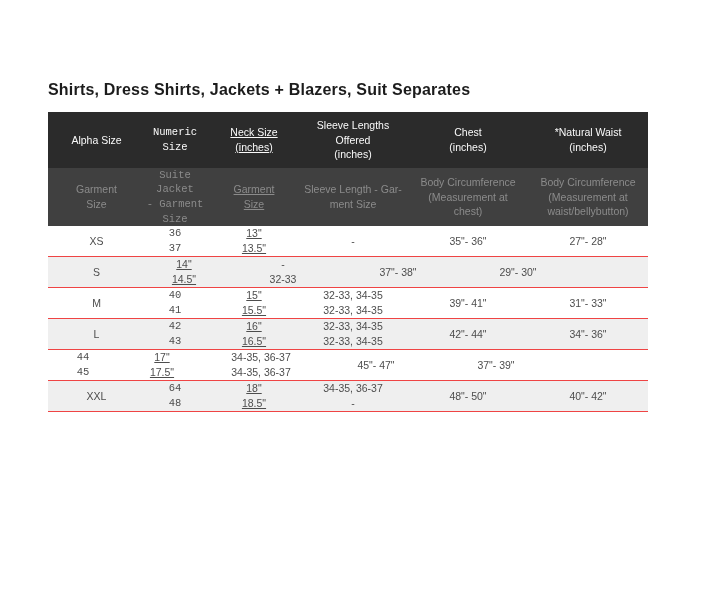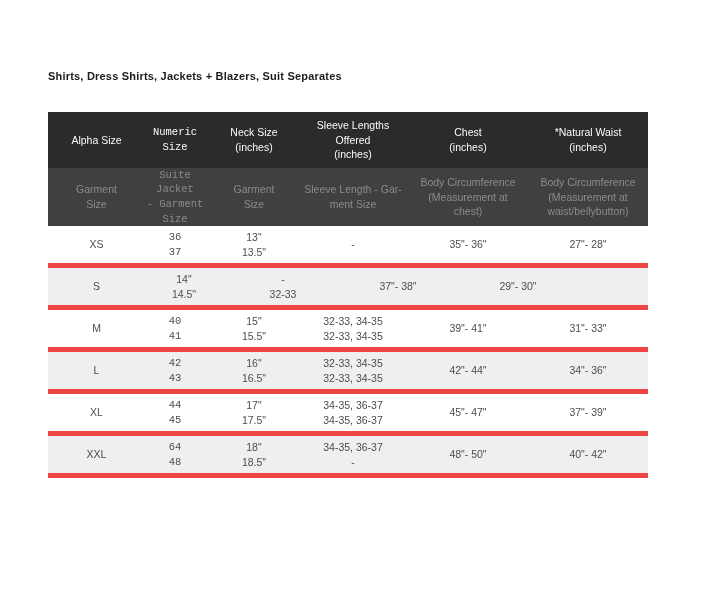--- a/index.html
+++ b/index.html
@@ -13,22 +13,22 @@
   }
   .stage {
     position: relative;
     width: 720px;
     height: 601px;
     background: #ffffff;
   }
   .page-title {
     position: absolute;
     left: 48px;
-    top: 70px;
-    font-size: 11px;
+    top: 81px;
+    font-size: 16px;
     font-weight: bold;
     color: #1c1c1c;
     letter-spacing: 0.2px;
     white-space: nowrap;
   }
   .size-table {
     position: absolute;
     left: 48px;
     top: 112px;
     width: 600px;
@@ -48,39 +48,39 @@
     justify-content: center;
     text-align: center;
     white-space: pre-line;
     line-height: 1.4;
     box-sizing: border-box;
     padding: 2px 3px;
   }
   
   .c1 { width: 92px; padding-left: 8px; }
   .c2 { width: 70px; font-family: Liberation Mono, monospace; }
-  .c3 { width: 88px; }
+  .c3 { width: 88px; text-decoration: underline; }
   .c4 { width: 110px; }
   .c5 { width: 120px; }
   .c6 { width: 120px; }
 
   .dark-header {
     background: #2b2b2b;
     color: #fafafa;
     height: 56px;
   }
   .sub-header {
     background: #404040;
     color: #8b8b8b;
     height: 58px;
   }
   .data-row {
-    height: 42px;
+    height: 31px;
     color: #4d4d4d;
-    border-bottom: 5px solid #ef4444;
+    border-bottom: 1px solid #ef4444;
   }
   .data-row:first-of-type {
     border-top: 1px solid #dcdcdc;
   }
   .data-row:nth-of-type(odd) {
     background: #ffffff;
   }
   .data-row:nth-of-type(even) {
     background: #efefef;
   }
@@ -166,21 +166,20 @@
 43</div>
       <div class="t-cell c3">16"
 16.5"</div>
       <div class="t-cell c4">32-33, 34-35
 32-33, 34-35</div>
       <div class="t-cell c5">42"- 44"</div>
       <div class="t-cell c6">34"- 36"</div>
     </div>
 
     <div class="t-row data-row">
-      <div class="t-cell c1">XL</div>
       <div class="t-cell c2">44
 45</div>
       <div class="t-cell c3">17"
 17.5"</div>
       <div class="t-cell c4">34-35, 36-37
 34-35, 36-37</div>
       <div class="t-cell c5">45"- 47"</div>
       <div class="t-cell c6">37"- 39"</div>
     </div>
 

